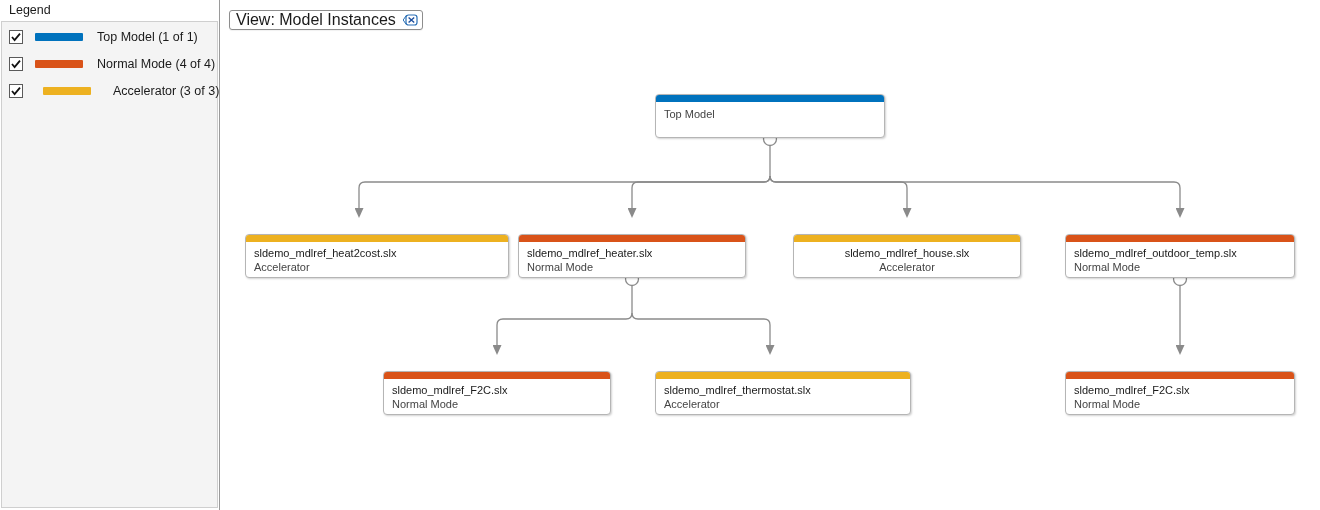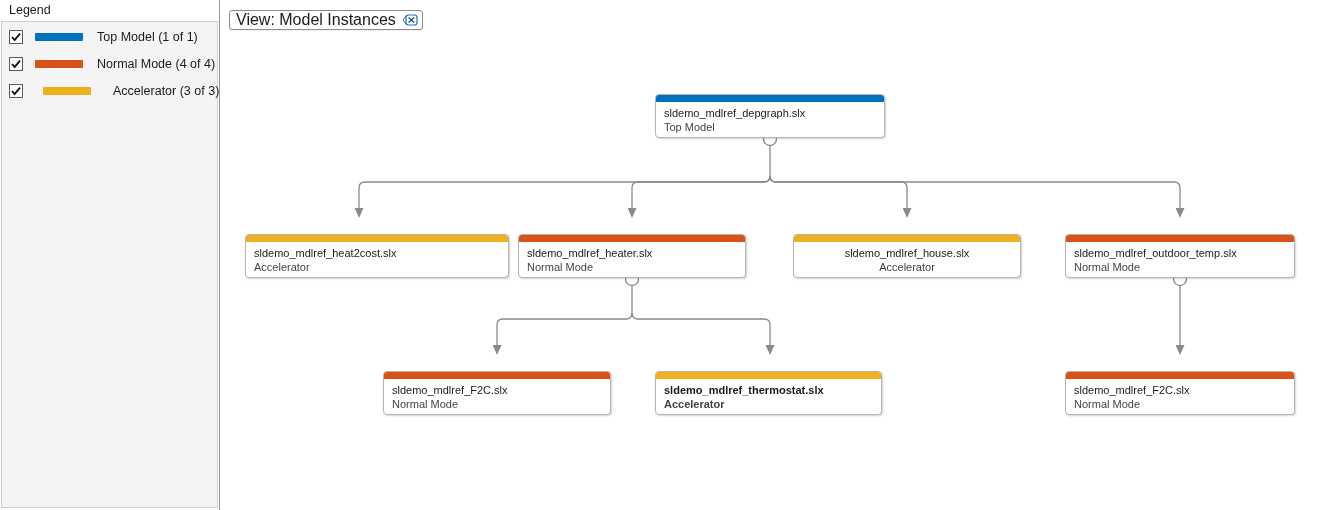--- a/index.html
+++ b/index.html
@@ -257,21 +257,20 @@
         <path d="M412,313 Q412,319 418,319 L544,319 Q550,319 550,325 L550,346" marker-end="url(#arrow)"></path>
 
         <circle cx="960" cy="279" r="6.5" fill="#ffffff" stroke="#8a8a8a" stroke-width="1.3"></circle>
         <path d="M960,286 L960,346" marker-end="url(#arrow)"></path>
       </g>
     </svg>
 
     <div class="node" style="left:435px;top:94px;width:230px;height:44px;">
       <div class="node-bar" style="background:#0072bd"></div>
       <div class="node-text">
-        <div class="node-title">sldemo_mdlref_depgraph.slx</div>
         <div class="node-sub">Top Model</div>
       </div>
     </div>
 
     <div class="node" style="left:25px;top:234px;width:264px;height:44px;">
       <div class="node-bar" style="background:#edb120"></div>
       <div class="node-text">
         <div class="node-title">sldemo_mdlref_heat2cost.slx</div>
         <div class="node-sub">Accelerator</div>
       </div>
@@ -302,21 +301,21 @@
     </div>
 
     <div class="node" style="left:163px;top:371px;width:228px;height:44px;">
       <div class="node-bar" style="background:#d95319"></div>
       <div class="node-text">
         <div class="node-title">sldemo_mdlref_F2C.slx</div>
         <div class="node-sub">Normal Mode</div>
       </div>
     </div>
 
-    <div class="node" style="left:435px;top:371px;width:227px;height:44px;font-weight:bold;">
+    <div class="node" style="left:435px;top:371px;width:256px;height:44px;">
       <div class="node-bar" style="background:#edb120"></div>
       <div class="node-text">
         <div class="node-title">sldemo_mdlref_thermostat.slx</div>
         <div class="node-sub">Accelerator</div>
       </div>
     </div>
 
     <div class="node" style="left:845px;top:371px;width:230px;height:44px;">
       <div class="node-bar" style="background:#d95319"></div>
       <div class="node-text">

